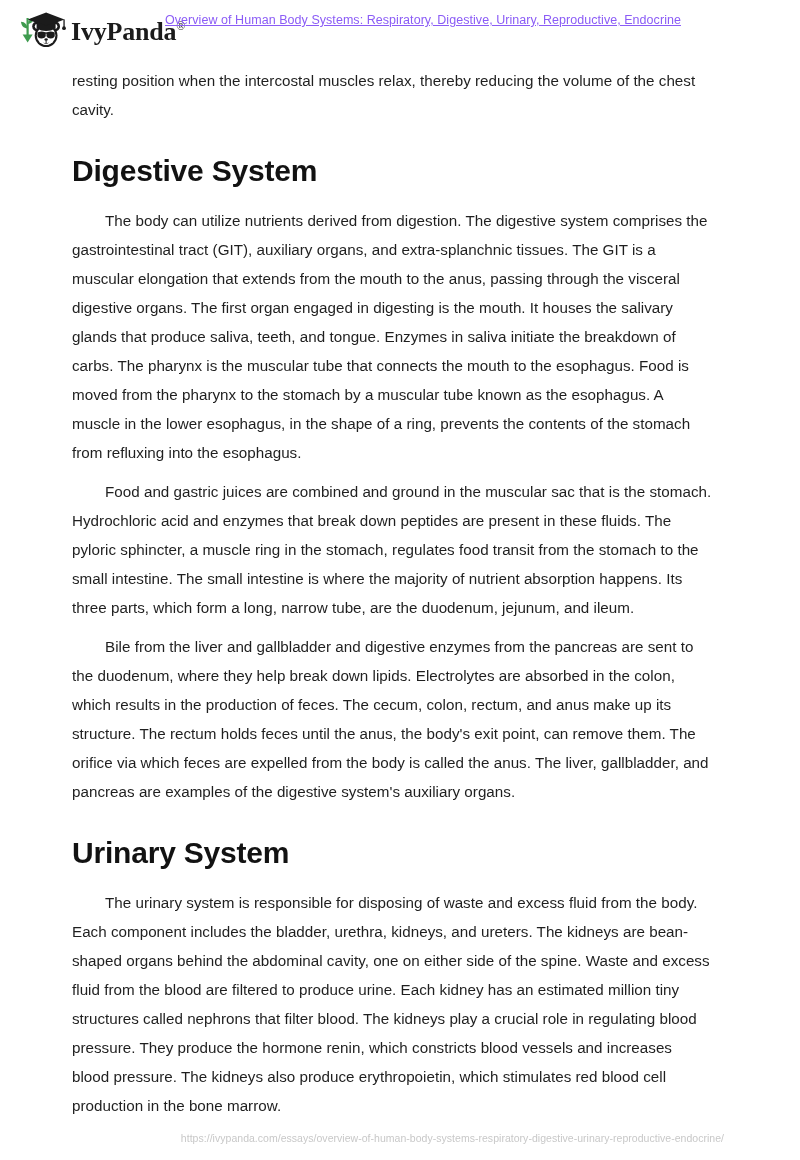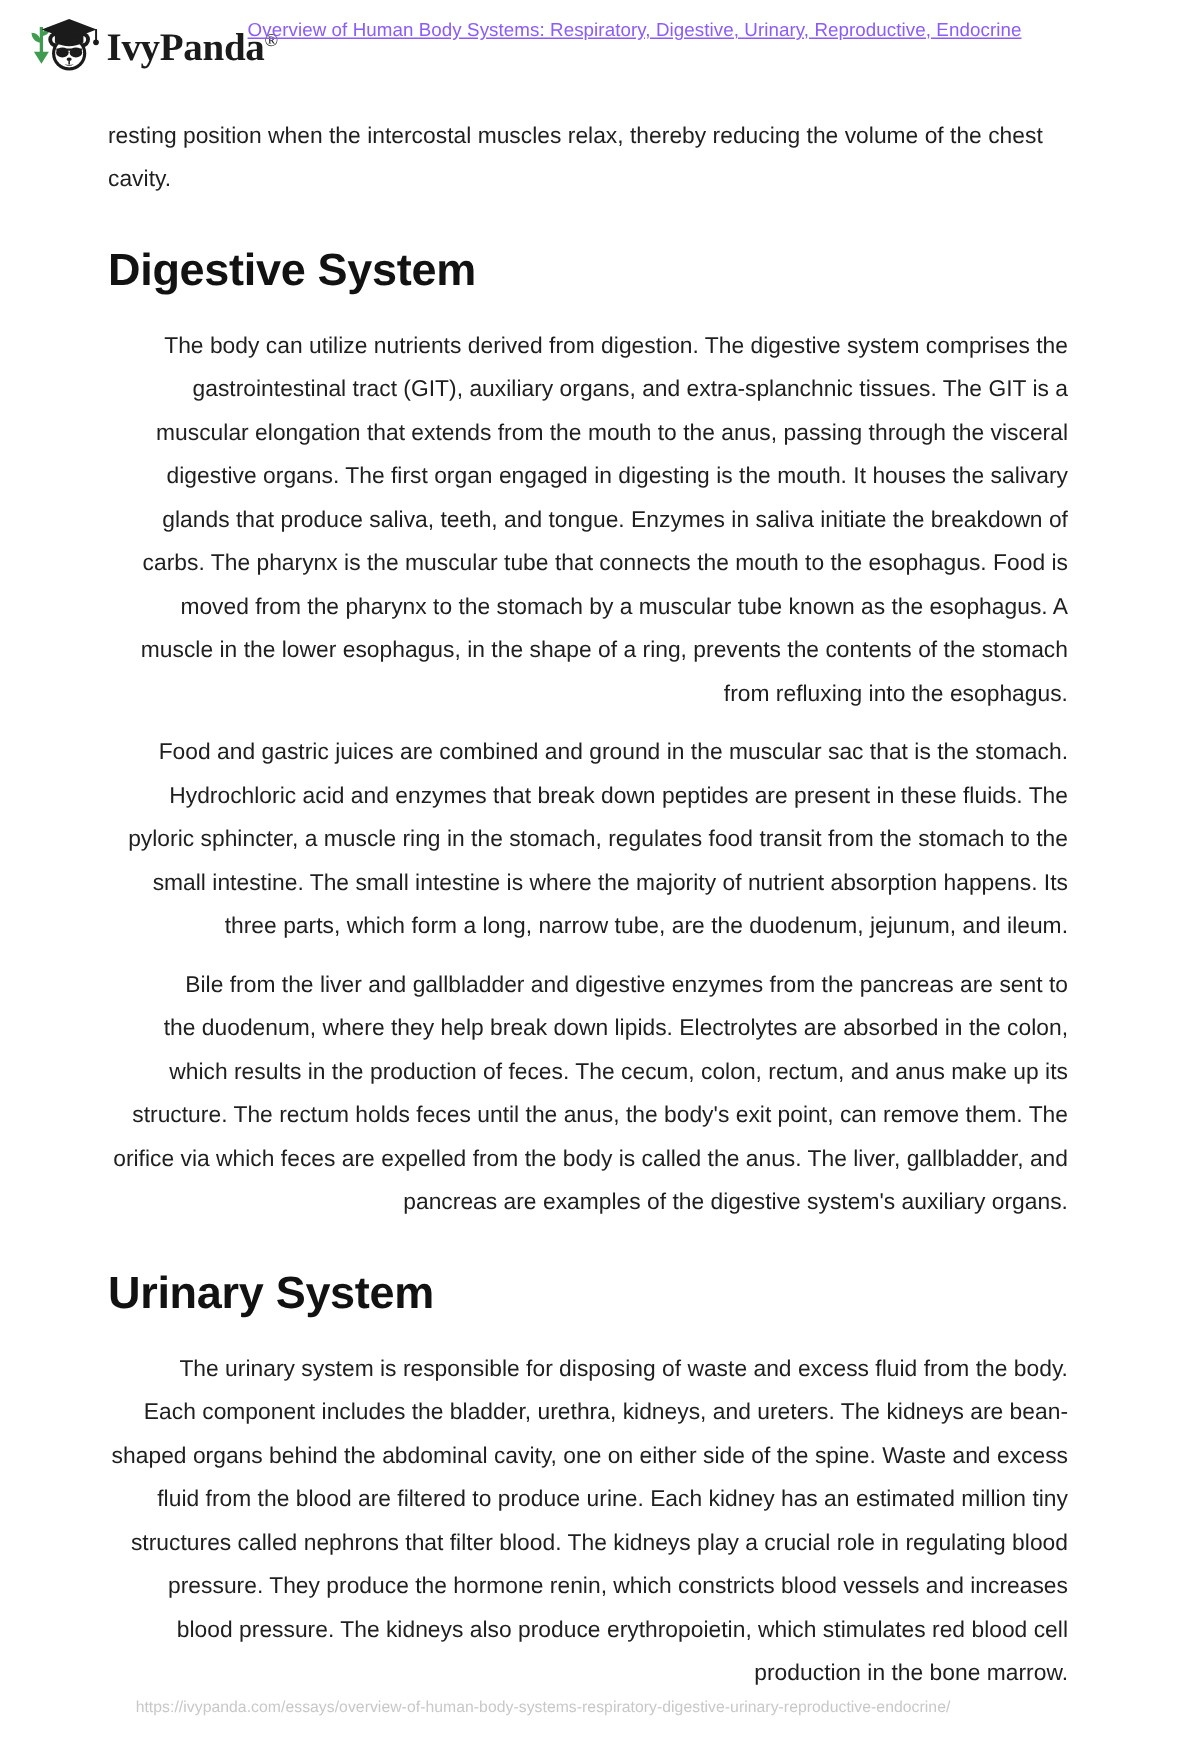--- a/index.html
+++ b/index.html
@@ -66,34 +66,33 @@
     letter-spacing: 0.05px;
     white-space: nowrap;
     padding-left: 42px;
     text-decoration: underline;
   }
 
   
   .article {
     position: absolute;
     left: 72px;
-    top: 76px;
+    top: 66px;
     width: 640px;
   }
   .para {
     font-size: 15.2px;
     line-height: 29px;
     color: #1f1f1f;
     margin: 0;
     text-align: left;
     letter-spacing: 0.02px;
   }
   .para.indent {
     text-indent: 33px;
-    text-align: right;
   }
   .para + .para {
     margin-top: 10px;
   }
   h2.section-heading {
     font-size: 30px;
     font-weight: bold;
     color: #121212;
     margin: 0;
     line-height: 30px;
@@ -101,21 +100,21 @@
   }
   .sp-after-para-before-heading { height: 32px; }
   .sp-after-heading { height: 20px; }
 
   
   .page-footer {
     position: absolute;
     left: 0;
     bottom: 14px;
     width: 724px;
-    text-align: center;
+    text-align: right;
   }
   .footer-url {
     font-size: 10.5px;
     color: #c8c8c8;
     letter-spacing: 0.03px;
     white-space: nowrap;
   }
 </style>
 </head>
 <body>

